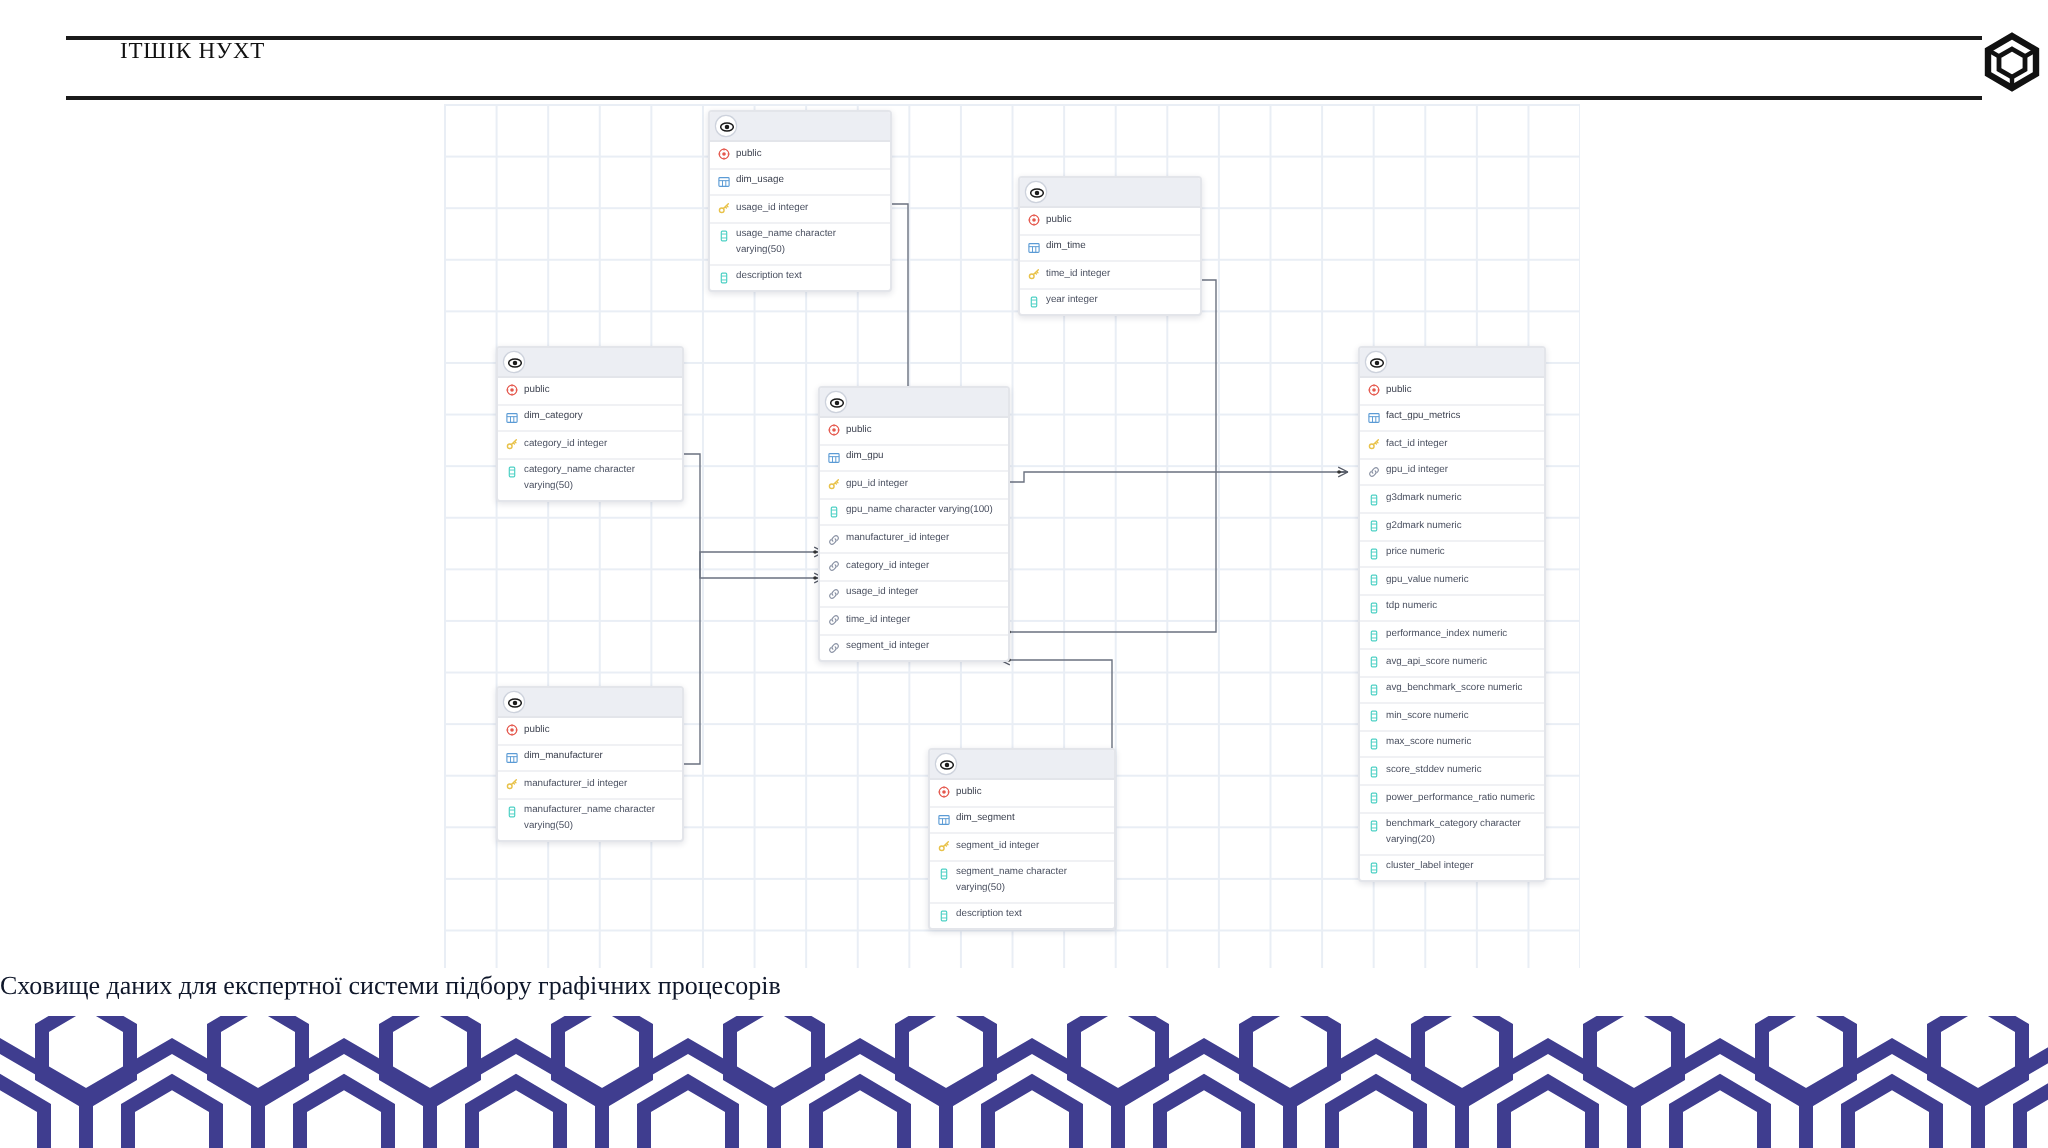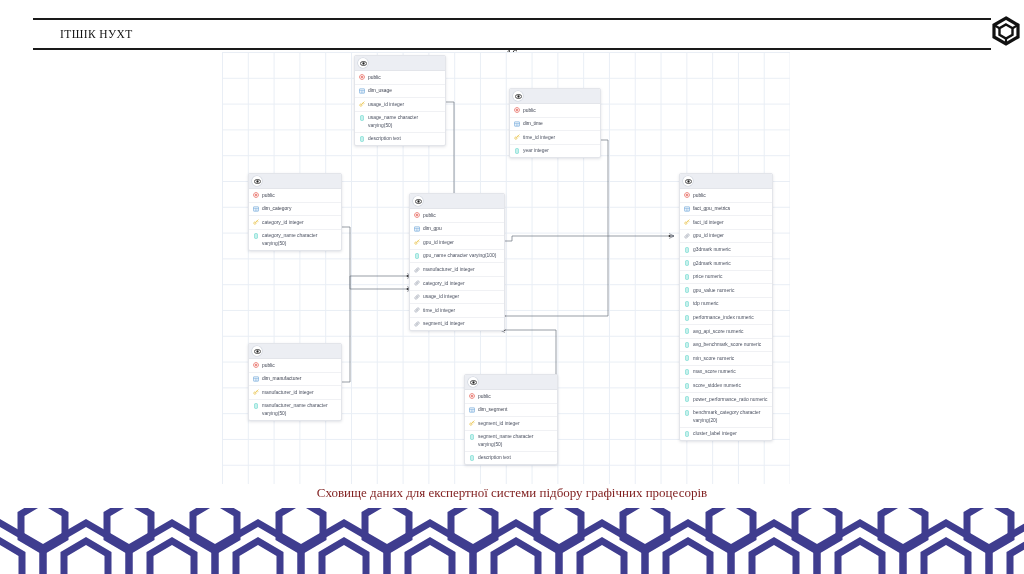--- a/index.html
+++ b/index.html
@@ -6,21 +6,21 @@
   html,body{margin:0;padding:0;}
   body{
     width:1024px;height:574px;background:#ffffff;overflow:hidden;
     font-family:"Liberation Sans", sans-serif;position:relative;
   }
 
   
   #header{
     position:absolute;left:33px;top:18px;width:958px;height:28px;
     border-top:2px solid #1a1a1a;border-bottom:2px solid #1a1a1a;
-    display:flex;align-items:center;
+    display:flex;
   }
   #header-title{
     font-family:"Liberation Serif", serif;
     font-size:11.5px;letter-spacing:.4px;color:#111;margin-left:27px;
     white-space:nowrap;
   }
   #header-page{
     position:absolute;left:0;right:0;text-align:center;
     font-family:"Liberation Serif", serif;font-size:11.5px;color:#111;margin-top:40px;
   }
@@ -63,22 +63,22 @@
   }
   .row:last-child{border-bottom:none;}
   .row .ic{flex:0 0 auto;width:6px;height:7.4px;display:flex;align-items:center;justify-content:center;}
   .row .tx{flex:1 1 auto;word-break:break-word;}
   .row.schema .tx{color:#3d4250;}
   .row.tname .tx{color:#3d4250;}
   .row.col .tx{color:#4a5060;}
 
   
   #caption{
-    position:absolute;left:0;top:485px;width:1024px;text-align:center;
-    font-family:"Liberation Serif", serif;font-size:13px;color:#7f1d1d;
+    position:absolute;left:0;top:485px;width:1024px;text-align:left;
+    font-family:"Liberation Serif", serif;font-size:13px;color:#0f172a;
   }
 
   
   #footer{
     position:absolute;left:0;top:508px;width:1024px;height:66px;
     overflow:hidden;background:#ffffff;
   }
 </style>
 </head>
 <body>

